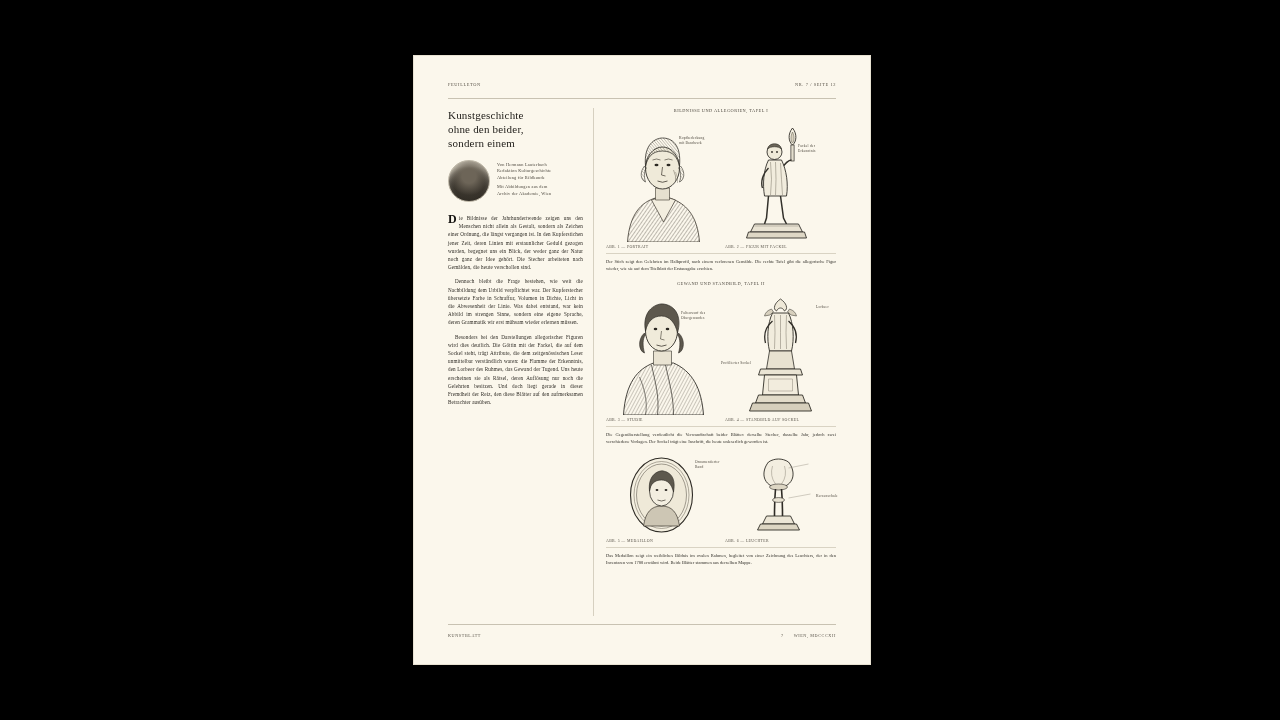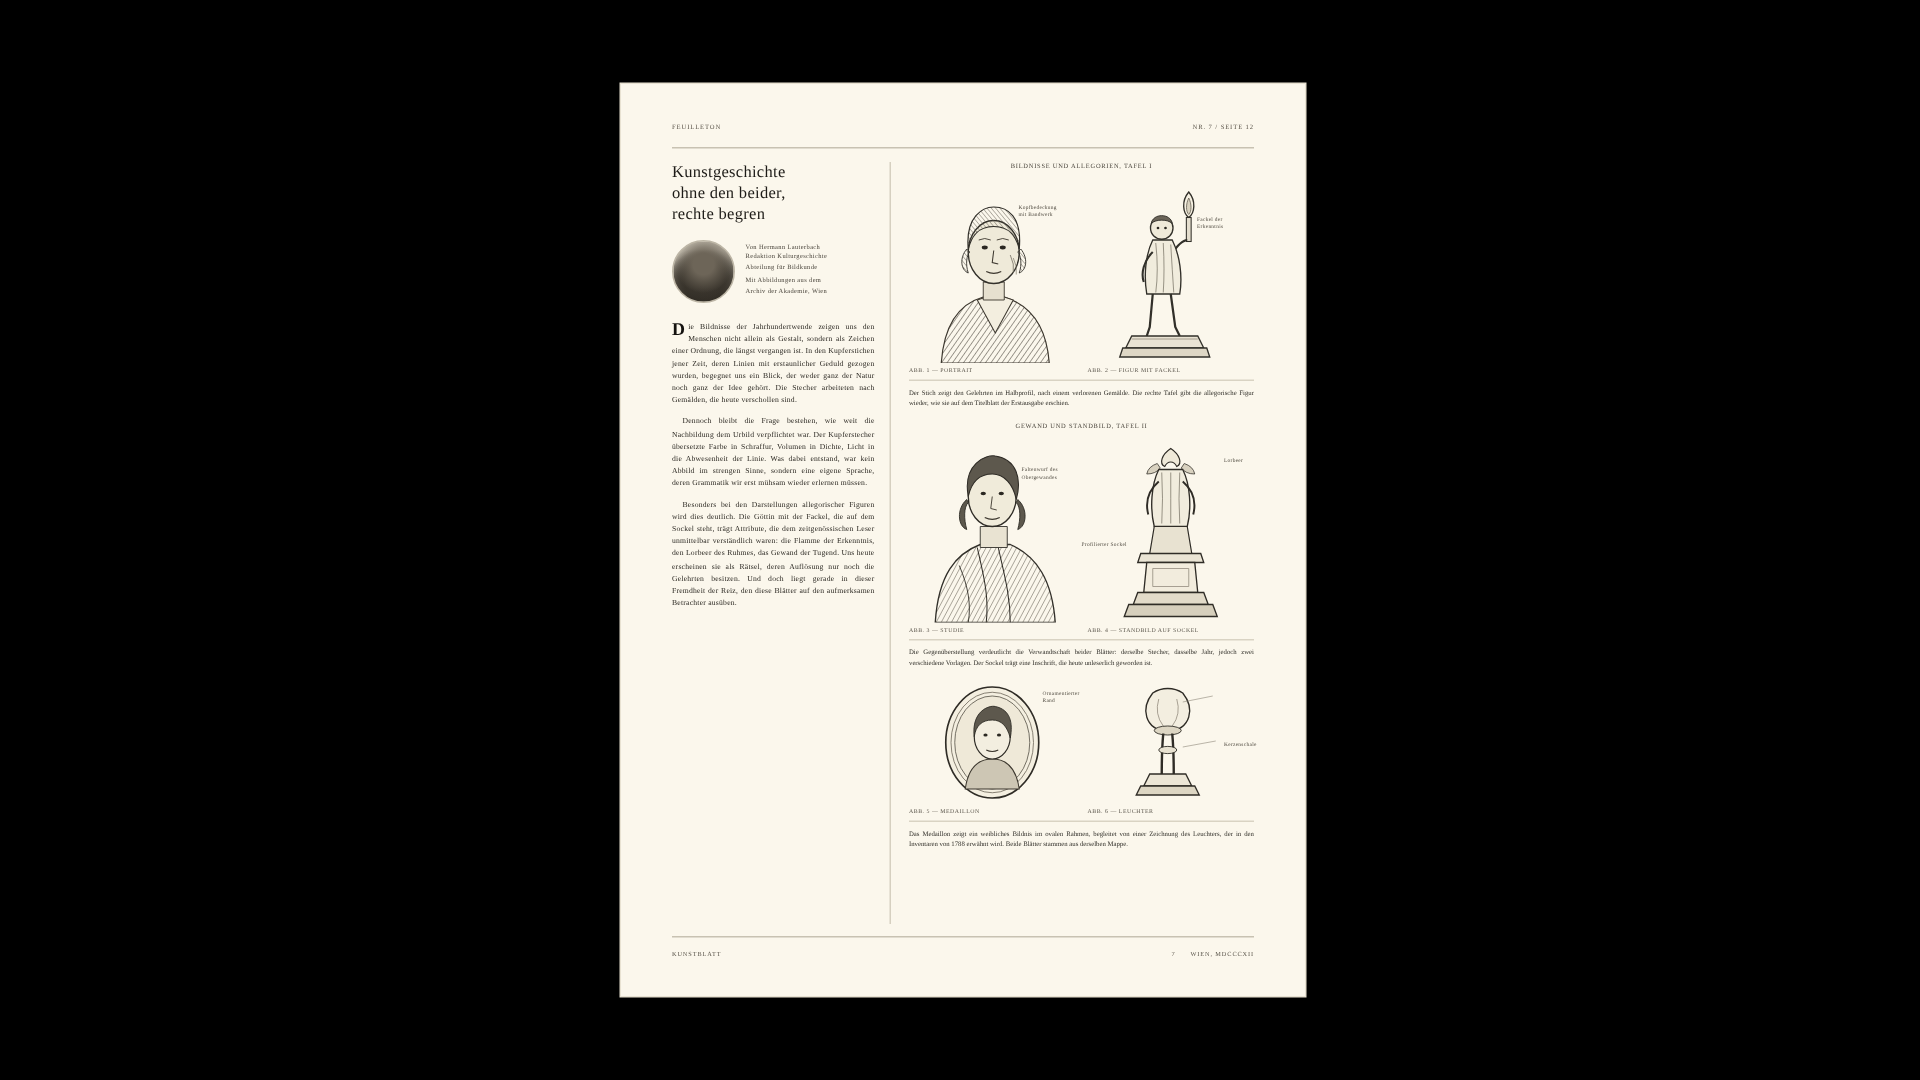--- a/index.html
+++ b/index.html
@@ -227,21 +227,21 @@
       <span class="rh-right">Nr. 7 / Seite 12</span>
     </div>
 
     <div class="columns">
 
       <div class="col-left">
 
         <h1 class="headline">
           <span class="hl-line">Kunstgeschichte</span>
           <span class="hl-line">ohne den beider,</span>
-          <span class="hl-line">rechte begren</span>
+          <span class="hl-line">sondern einem</span>
         </h1>
 
         <div class="byline-block">
           <div class="author-photo"></div>
           <div class="byline-lines">
             <span class="bl">Von Hermann Lauterbach</span>
             <span class="bl">Redaktion Kulturgeschichte</span>
             <span class="bl">Abteilung für Bildkunde</span>
             <span class="bl sp">Mit Abbildungen aus dem</span>
             <span class="bl">Archiv der Akademie, Wien</span>

